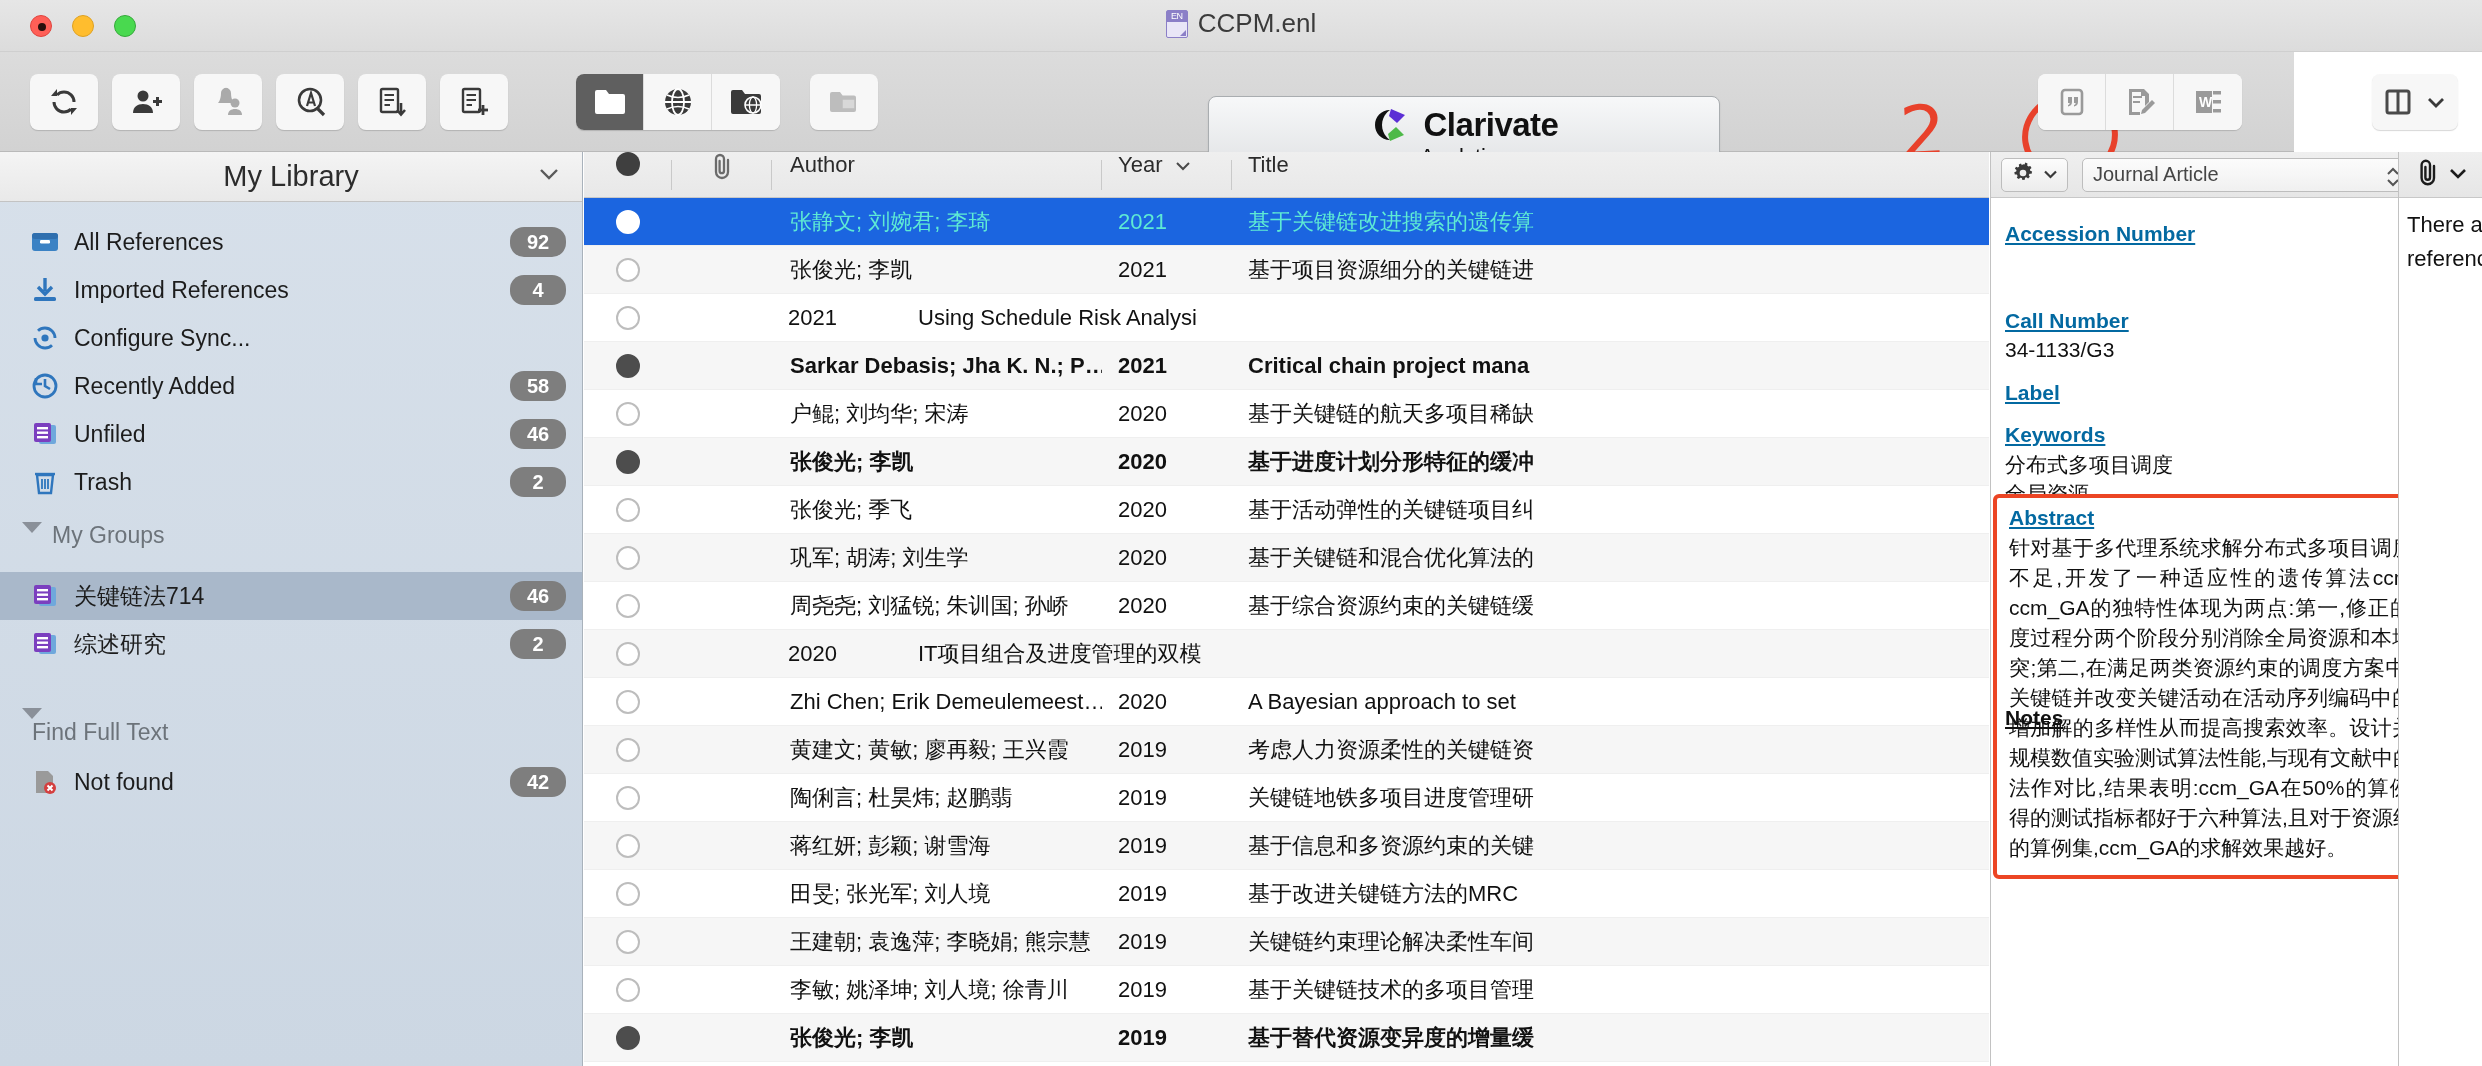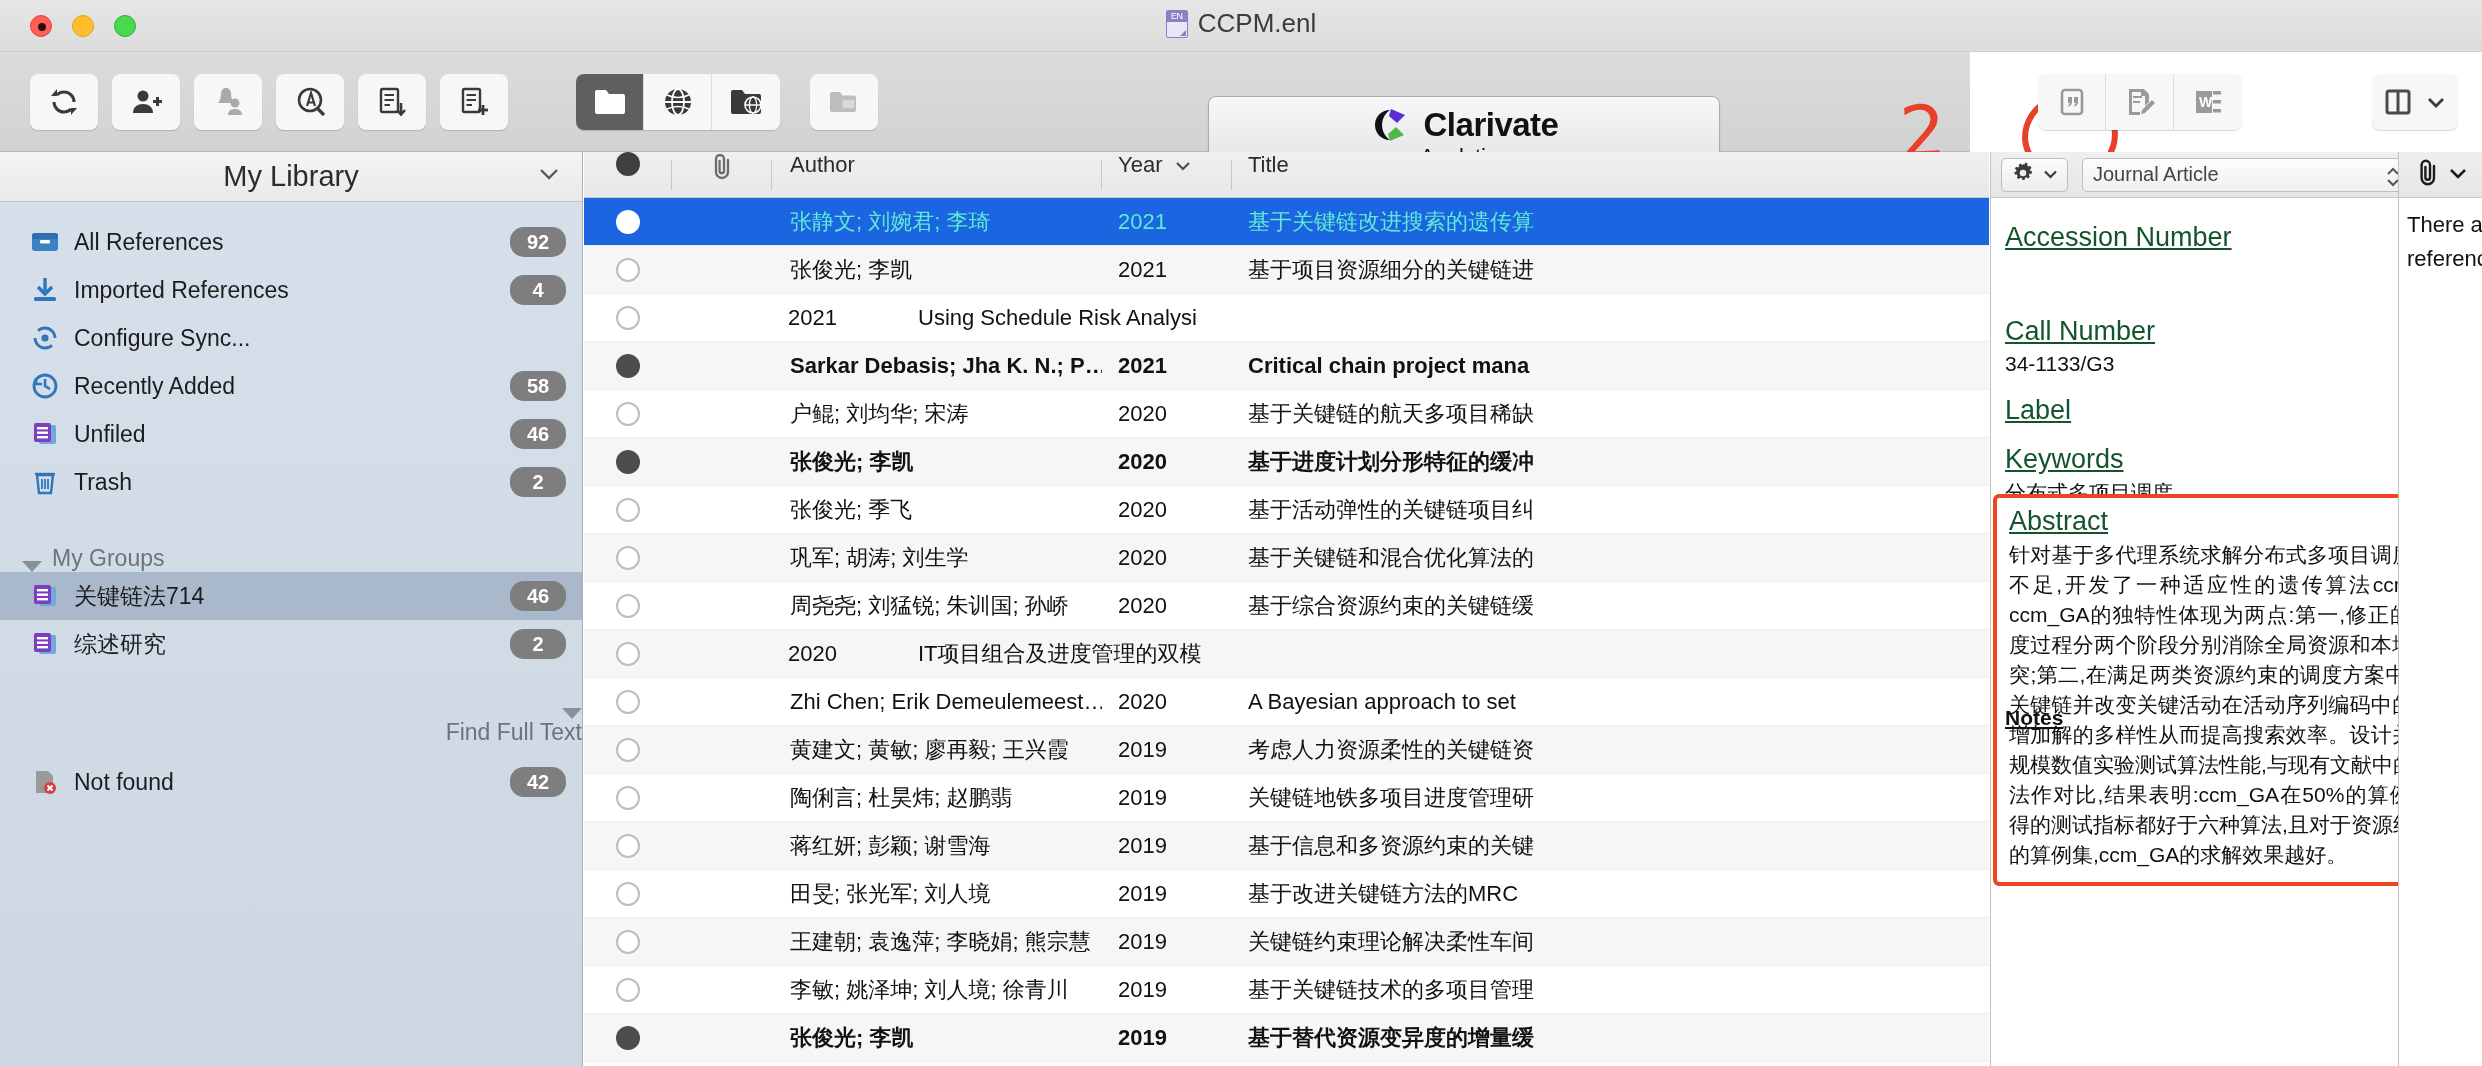--- a/index.html
+++ b/index.html
@@ -40,21 +40,21 @@
     font-size: 9px; line-height: 11px; color: #fff; background: #8b7fc7;
     text-align: center; letter-spacing: -0.5px;
   }
   .enl-icon::after {
     content:""; position:absolute; right:1px; bottom:1px;
     border-left: 6px solid transparent; border-bottom: 6px solid #8b7fc7;
   }
 
   
   .toolbar {
-    position: absolute; top: 52px; left: 0; width: 1970px; height: 100px;
+    position: absolute; top: 52px; left: 0; width: 2294px; height: 100px;
     background: linear-gradient(#dcdcdc, #d2d2d2);
     border-bottom: 1px solid #b9b9b9;
   }
   .tb-group { position: absolute; display: flex; }
   .tb-btn {
     width: 68px; height: 56px; background: #f7f7f7;
     border-radius: 8px; display: flex; align-items: center; justify-content: center;
     box-shadow: 0 1px 1px rgba(0,0,0,0.16); margin-right: 14px;
   }
   .tb-btn svg { display:block; }
@@ -116,21 +116,21 @@
   .sb-icon { width: 34px; height: 34px; margin-right: 12px; flex: 0 0 34px;
              display:flex; align-items:center; justify-content:center; }
   .sb-label { font-size: 23px; color: #1c1c1c; white-space: nowrap; }
   .sb-badge {
     margin-left: auto; background: #7e7e7e; color: #fff;
     border-radius: 14px; min-width: 56px; height: 30px; padding: 0 14px;
     font-size: 20px; font-weight: bold;
     display: flex; align-items: center; justify-content: center;
   }
   .sb-section {
-    height: 50px; display: flex; align-items: flex-end;
+    height: 50px; display: flex; align-items: flex-start;
     padding-left: 22px; margin-top: 16px;
   }
   .sb-section-label { font-size: 23px; color: #6c737a; margin-left: 10px; }
   .tri { width:0;height:0;border-left:10px solid transparent;border-right:10px solid transparent;
          border-top:11px solid #8a9099; }
 
   
   .reflist {
     position: absolute; top: 152px; left: 584px; width: 1405px; height: 914px;
     background: #fff; overflow: hidden;
@@ -177,21 +177,21 @@
   }
   .ref-type-select {
     margin-left: 14px; flex: 0 0 330px; height: 34px;
     background: linear-gradient(#fcfcfc,#f0f0f0); border: 1px solid #bdbdbd; border-radius: 5px;
     display: flex; align-items: center; padding: 0 10px; position: relative;
     font-size: 20px; color: #454545;
   }
   .stepper { position:absolute; right: 10px; top: 6px; }
   .dt-body { padding: 14px 14px 0 14px; height: 868px; overflow: hidden; position: relative; }
   .fld-label {
-    font-size: 27px; font-weight: normal; color: #14532d; text-decoration: underline;
+    font-size: 21px; font-weight: bold; color: #0369a1; text-decoration: underline;
     margin-top: 18px; margin-bottom: 3px;
   }
   .fld-label.first { margin-top: 10px; }
   .fld-value { font-size: 21px; color: #111; line-height: 27px; }
   .kw-line { font-size: 21px; color: #111; line-height: 29px; }
   .red-tick {
     position: absolute; left: 186px; top: 420px; width: 5px; height: 52px;
     background: #e8412b; border-radius: 2px;
   }
   .abstract-box {

